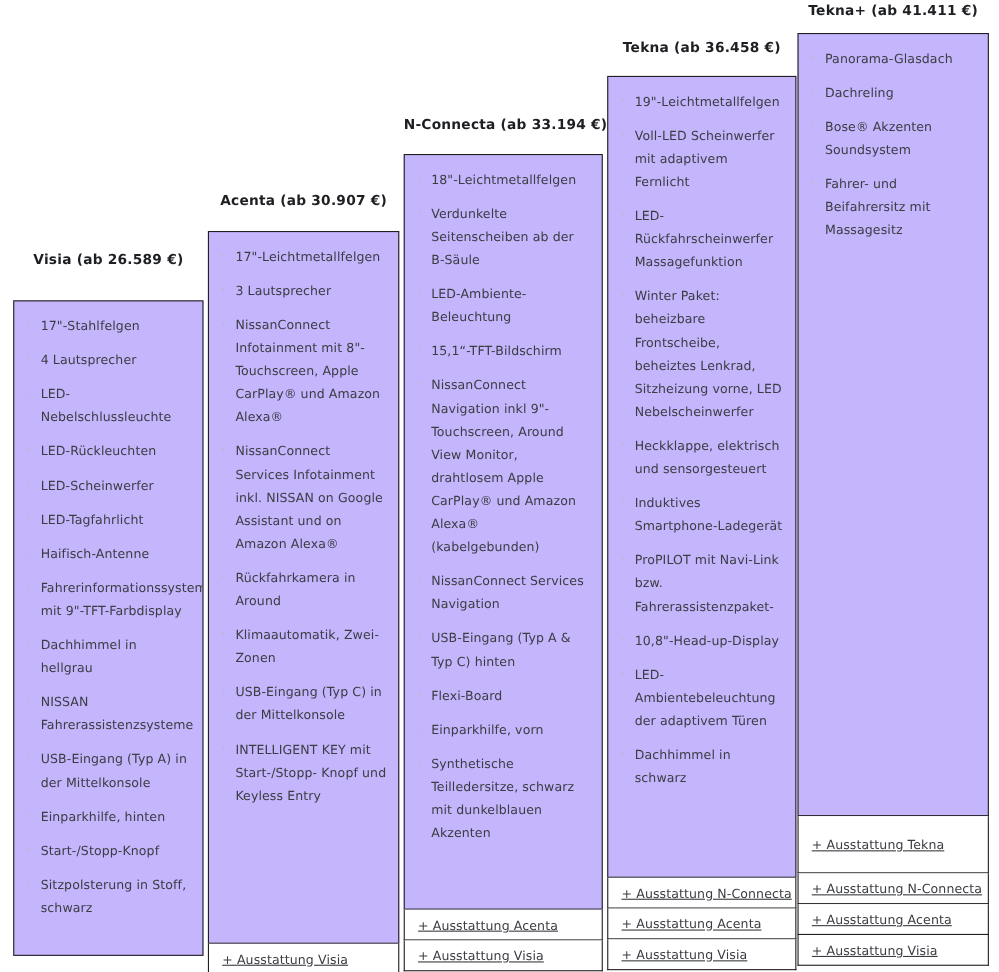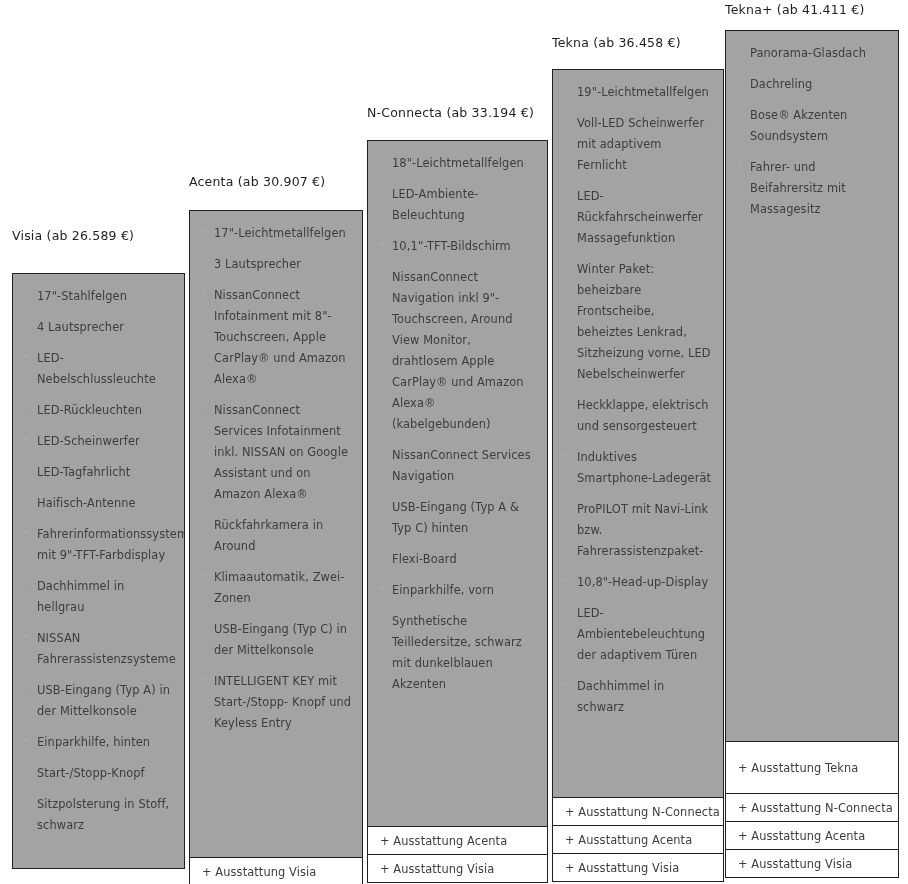--- a/index.html
+++ b/index.html
@@ -11,32 +11,33 @@
     color:#33353a;
     overflow:hidden;
   }
   #stage{position:relative;width:908px;height:884px;}
 
   .col{position:absolute;box-sizing:border-box;}
 
   .col-title{
     position:absolute;
     left:0;right:0;
-    font-weight:normal;
+    text-align:center;
+    font-weight:bold;
     font-size:12.5px;
     letter-spacing:.2px;
     color:#1d1f23;
     white-space:nowrap;
   }
 
   .col-box{
     position:absolute;
     left:0;right:0;
     border:1px solid #231f20;
-    background:#a3a3a3;
+    background:#c4b5fd;
     box-sizing:border-box;
     overflow:hidden;
   }
 
   ul.feat{
     list-style:none;
     margin:0;
     padding:12px 10px 6px 8px;
   }
   ul.feat li{
@@ -63,20 +64,21 @@
     border:1px solid #231f20;
     border-top:none;
     box-sizing:border-box;
     display:flex;
     align-items:center;
     font-size:11.4px;
     color:#3b3d42;
     padding-left:12px;
     background:#fff;
     letter-spacing:.1px;
+    text-decoration:underline;
   }
 </style>
 </head>
 <body>
 
 <div id="stage">
 
   <div class="col" style="left:12px;top:228px;width:173px;">
     <div class="col-title" style="top:0;">Visia (ab 26.589 €)</div>
     <div class="col-box" style="top:45px;height:596px;">
@@ -116,22 +118,23 @@
     <div class="plusrow" style="top:684px;height:28px;">
       <span>+ Ausstattung Visia</span>
     </div>
   </div>
 
   <div class="col" style="left:367px;top:105px;width:181px;">
     <div class="col-title" style="top:0;">N-Connecta (ab 33.194 €)</div>
     <div class="col-box" style="top:35px;height:687px;">
       <ul class="feat">
         <li>18"-Leichtmetallfelgen</li>
+        <li>Verdunkelte Seitenscheiben ab der B-Säule</li>
         <li>LED-Ambiente-Beleuchtung</li>
-        <li>10,1“-TFT-Bildschirm</li>
+        <li>15,1“-TFT-Bildschirm</li>
         <li>NissanConnect Navigation inkl 9"-Touchscreen, Around View Monitor, drahtlosem Apple CarPlay® und Amazon Alexa® (kabelgebunden)</li>
         <li>NissanConnect Services Navigation</li>
         <li>USB-Eingang (Typ A &amp; Typ C) hinten</li>
         <li>Flexi-Board</li>
         <li>Einparkhilfe, vorn</li>
         <li>Synthetische Teilledersitze, schwarz mit dunkelblauen Akzenten</li>
       </ul>
     </div>
     <div class="plusrow" style="top:722px;height:28px;">
       <span>+ Ausstattung Acenta</span>

